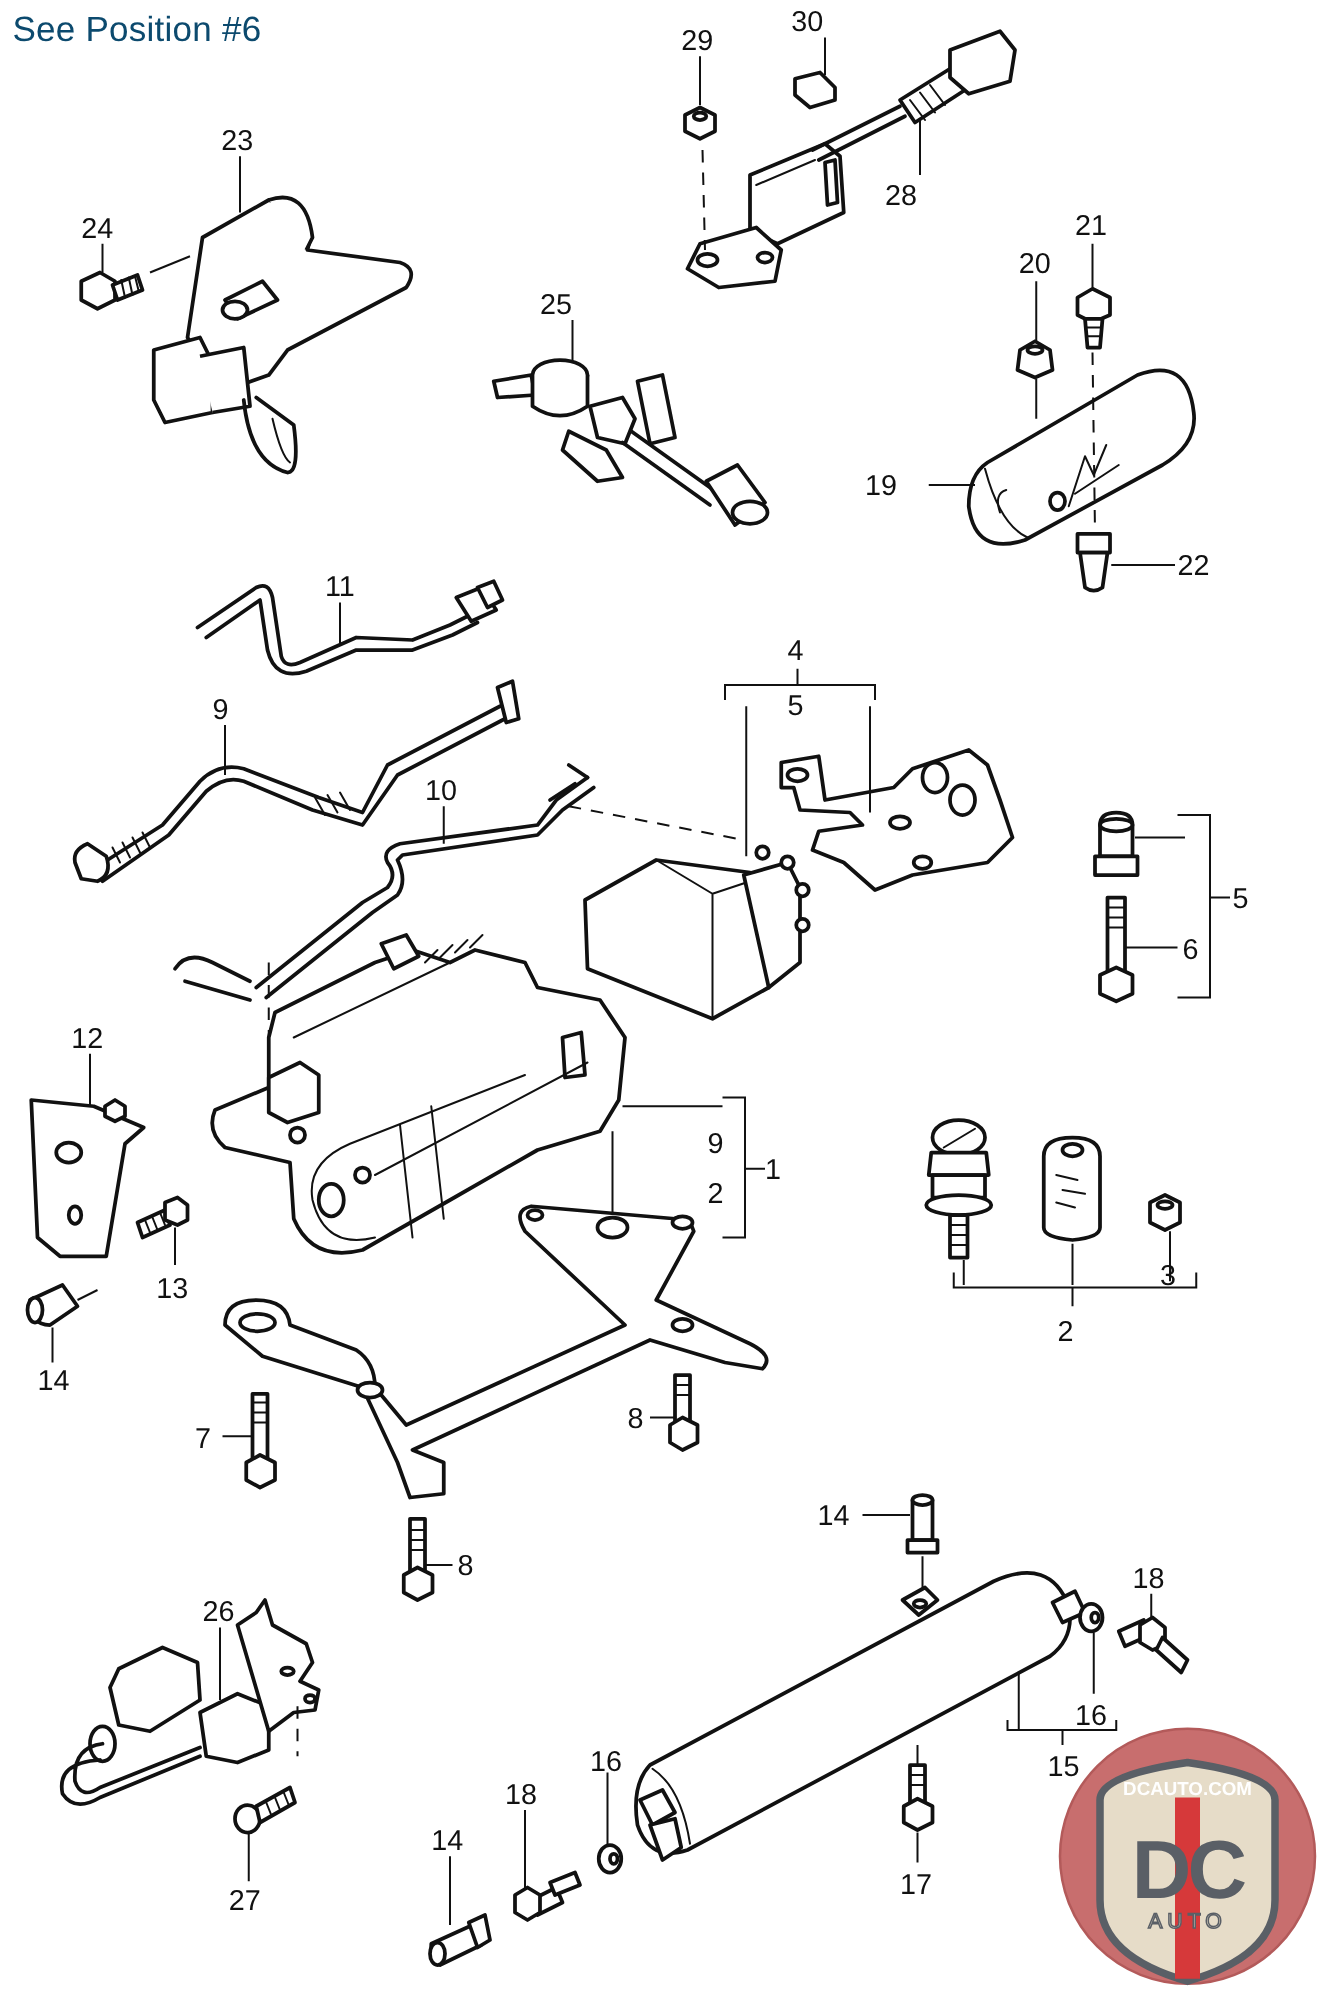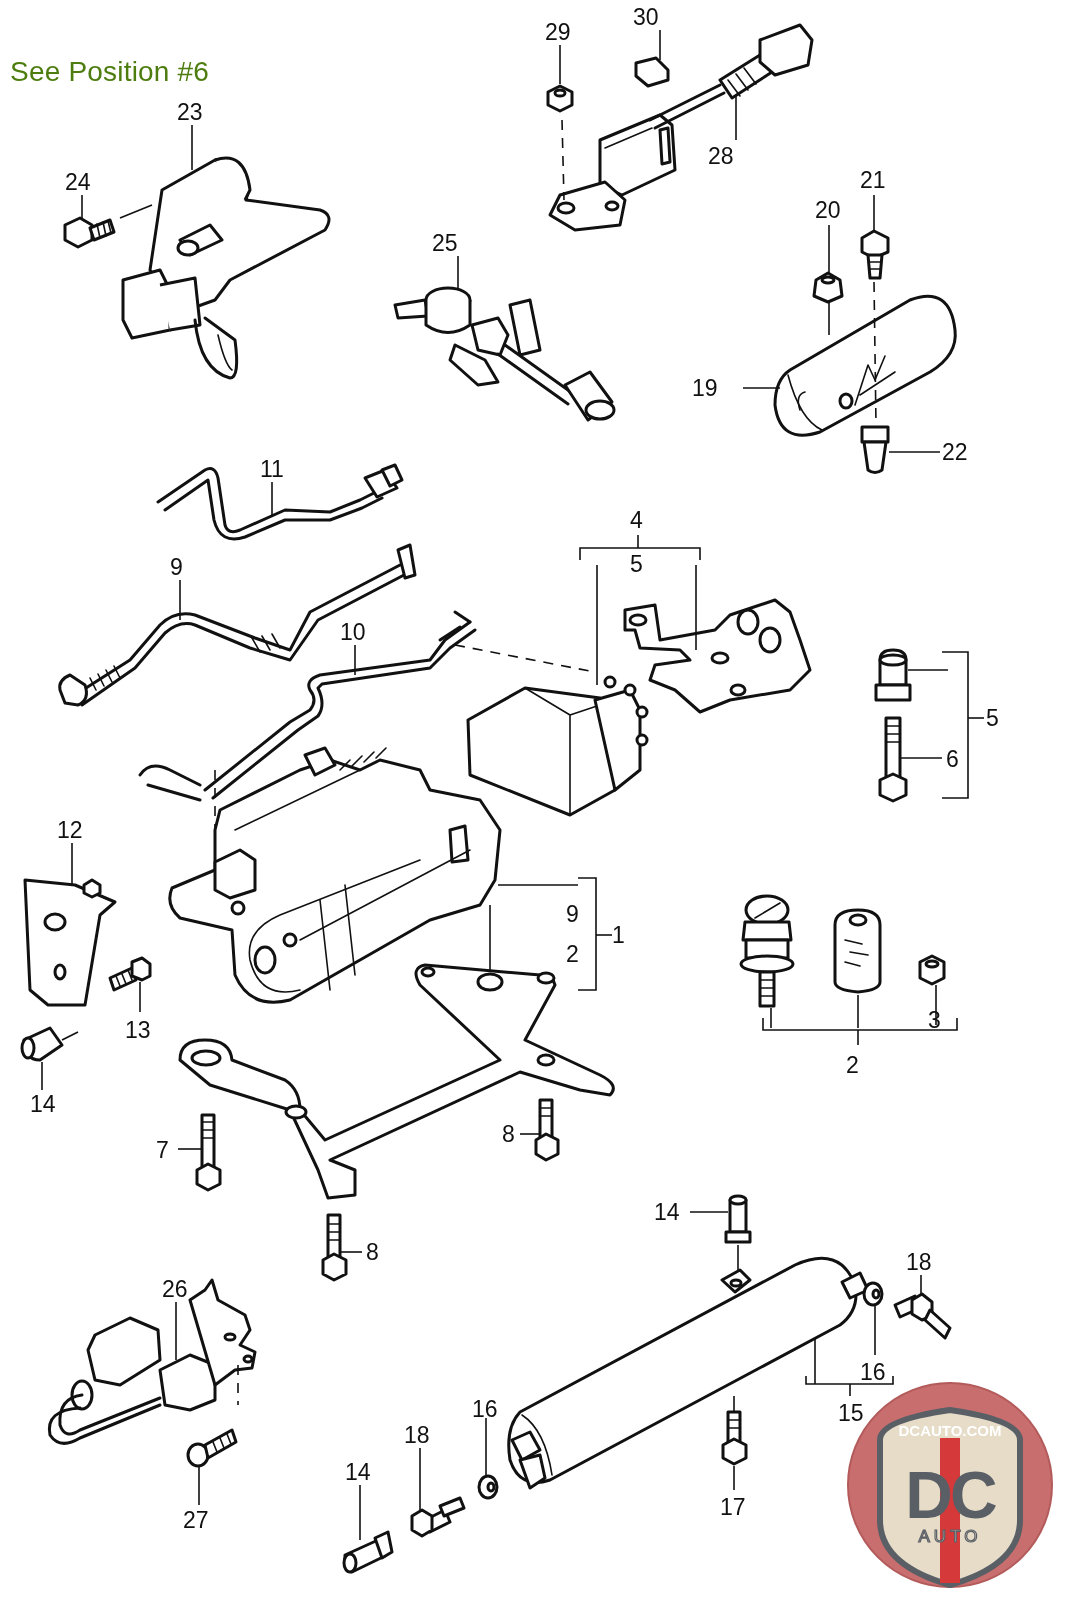--- a/index.html
+++ b/index.html
@@ -1,17 +1,17 @@
 <!DOCTYPE html>
 <html><head>
 <meta charset="utf-8">
 <style>
   html, body { margin:0; padding:0; background:#ffffff; }
   body { width:1067px; height:1600px; position:relative; overflow:hidden; font-family:"Liberation Sans", sans-serif; }
-  #header-note { position:absolute; left:10px; top:8px; font-size:28px; color:#4d7c0f; letter-spacing:0.2px;margin-top:48px; }
+  #header-note { position:absolute; left:10px; top:8px; font-size:28px; color:#0c4a6e; letter-spacing:0.2px; }
   svg#diagram { position:absolute; left:0; top:0; width:1067px; height:1600px; }
   .ln { fill:none; stroke:#111; stroke-width:3; stroke-linecap:round; stroke-linejoin:round; }
   .thin { fill:none; stroke:#111; stroke-width:1.6; stroke-linecap:round; stroke-linejoin:round; }
   .part { fill:#fff; stroke:#111; stroke-width:3; stroke-linejoin:round; }
   .lead { fill:none; stroke:#111; stroke-width:1.6; }
   .dash { fill:none; stroke:#111; stroke-width:1.6; stroke-dasharray:10 8; }
   .callout { font-family:"Liberation Sans", sans-serif; font-size:23px; fill:#111; }
 </style>
 </head>
 <body>

